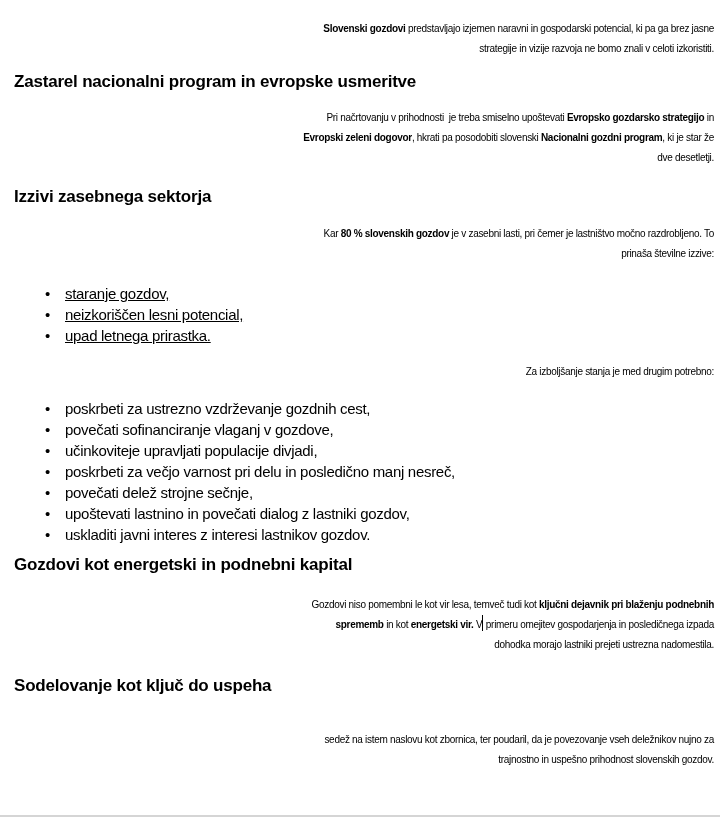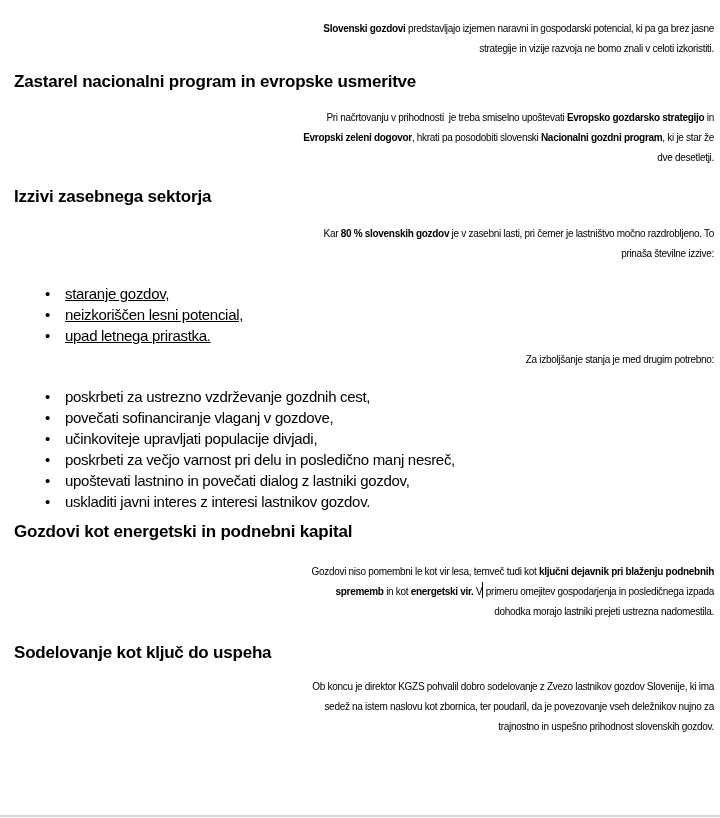--- a/index.html
+++ b/index.html
@@ -58,21 +58,21 @@
     width: 720px; height: 2px;
   }
   
   .b0  { margin-top: 0; }
   .b1  { margin-top: 14px; }
   .b2  { margin-top: 11px; }
   .b3  { margin-top: 15px; }
   .b4  { margin-top: 17px; }
   .b5  { margin-top: 16px; }
   .b6  { margin-top: 19px; text-decoration: underline; }
-  .b7  { margin-top: 4px; }
+  .b7  { margin-top: 16px; }
   .b8  { margin-top: 16px; }
   .b9  { margin-top: 8px; }
   .b10 { margin-top: 19px; }
   .b11 { margin-top: 19px; }
   .b12 { margin-top: 13px; }
 </style>
 </head>
 <body style="background: rgb(255, 255, 255); color: rgb(0, 0, 0);">
 
 <div class="page">
@@ -86,22 +86,23 @@
         <li><span>staranje gozdov,</span></li>
         <li><span>neizkoriščen lesni potencial,</span></li>
         <li><span>upad letnega prirastka.</span></li>
       </ul>
       <p class="b7"><span>Za izboljšanje stanja je med drugim potrebno:</span></p>
       <ul class="b8">
         <li><span>poskrbeti za ustrezno vzdrževanje gozdnih cest,</span></li>
         <li><span>povečati sofinanciranje vlaganj v gozdove,</span></li>
         <li><span>učinkoviteje upravljati populacije divjadi,</span></li>
         <li><span>poskrbeti za večjo varnost pri delu in posledično manj nesreč,</span></li>
+        <li><span>povečati delež strojne sečnje,</span></li>
         <li><span>upoštevati lastnino in povečati dialog z lastniki gozdov,</span></li>
         <li><span>uskladiti javni interes z interesi lastnikov gozdov.</span></li>
       </ul>
       <h2 class="b9"><span>Gozdovi kot energetski in podnebni kapital</span></h2>
       <p class="b10"><span>Gozdovi niso pomembni le kot vir lesa, temveč tudi kot </span><span class="b">ključni dejavnik pri blaženju podnebnih</span><br><span class="b">sprememb</span><span> in kot </span><span class="b">energetski vir.</span><span> V</span><span class="caret" style="background: rgb(0, 0, 0);"></span><span> primeru omejitev gospodarjenja in posledičnega izpada</span><br><span>dohodka morajo lastniki prejeti ustrezna nadomestila.</span></p>
       <h2 class="b11"><span>Sodelovanje kot ključ do uspeha</span></h2>
-      <p class="b12"><span>Ob koncu je direktor KGZS pohvalil dobro sodelovanje z Zvezo lastnikov gozdov Slovenije, ki ima</span><br><span>sedež na istem naslovu kot zbornica, ter poudaril, da je povezovanje vseh deležnikov nujno za</span><br><span>trajnostno in uspešno prihodnost slovenskih gozdov.</span></p>
+      <p class="b12"><br><span>sedež na istem naslovu kot zbornica, ter poudaril, da je povezovanje vseh deležnikov nujno za</span><br><span>trajnostno in uspešno prihodnost slovenskih gozdov.</span></p>
     </div>
 </div>
 <div class="bottom-rule" id="bottom-rule" style="background: rgb(213, 213, 213);"></div>
 
 </body></html>

